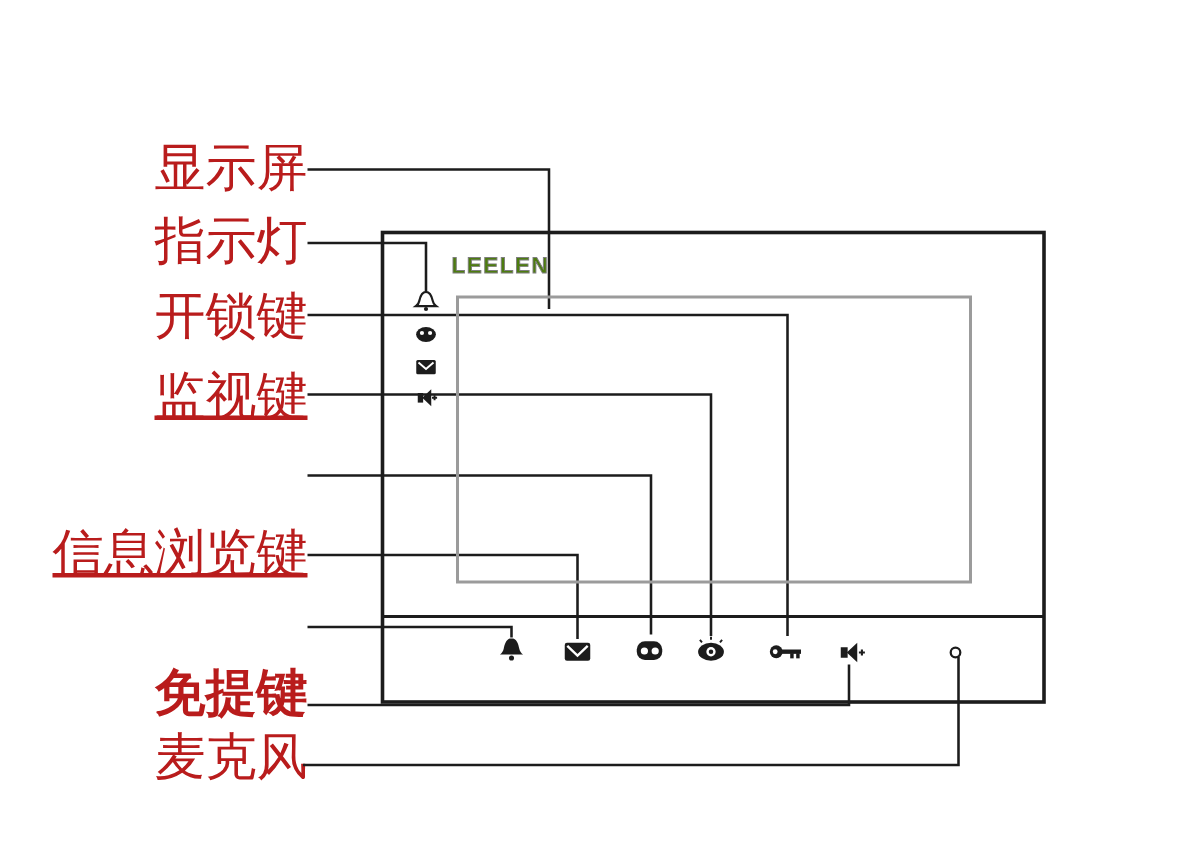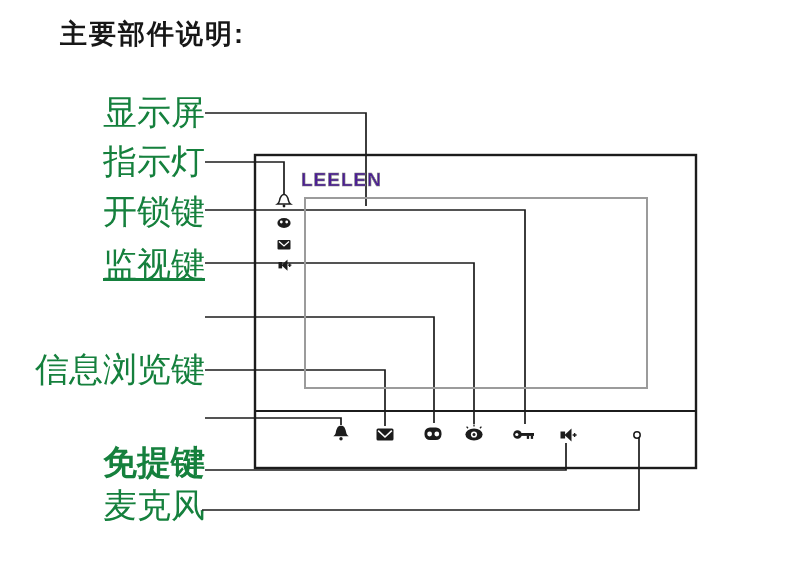--- a/index.html
+++ b/index.html
@@ -7,45 +7,44 @@
     position:relative;width:790px;height:564px;background:#ffffff;
     font-family:"Liberation Serif","DejaVu Serif",serif;overflow:hidden;
   }
   .title{
     position:absolute;left:60px;top:16px;
     font-family:"Liberation Sans","DejaVu Sans",sans-serif;
     font-weight:600;font-size:27px;color:#171717;letter-spacing:2px;white-space:nowrap;
   }
   .part-label{
     position:absolute;right:585px;text-align:right;white-space:nowrap;
-    font-size:34px;line-height:38px;color:#15803d;
+    font-size:34px;line-height:38px;color:#b91c1c;
   }
   .lbl-display    {top:94px;}
   .lbl-indicator  {top:143px;}
   .lbl-unlock     {top:193px;}
   .lbl-monitor    {top:246px;text-decoration:underline;}
   .lbl-image      {top:298px;}
-  .lbl-message    {top:351px;}
+  .lbl-message    {top:351px;text-decoration:underline;}
   .lbl-help       {top:402px;}
   .lbl-handsfree  {top:444px;font-weight:bold;}
   .lbl-microphone {top:487px;}
   .brand-logo{
     position:absolute;left:301px;top:169px;
     font-family:"Liberation Sans","DejaVu Sans",sans-serif;
-    font-size:19px;font-weight:700;letter-spacing:1px;color:#4c1d95;
+    font-size:15px;font-weight:700;letter-spacing:1px;color:#4d7c0f;
     -webkit-text-stroke:0.6px #7d7d7d;white-space:nowrap;
   }
   svg.overlay{position:absolute;left:0;top:0;}
 </style>
 </head>
 <body>
 
 <div class="canvas">
 
-  <div class="title">主要部件说明:</div>
 
   <div class="part-label lbl-display">显示屏</div>
   <div class="part-label lbl-unlock">开锁键</div>
   <div class="part-label lbl-indicator">指示灯</div>
   <div class="part-label lbl-monitor">监视键</div>
   <div class="part-label lbl-message">信息浏览键</div>
   <div class="part-label lbl-handsfree">免提键</div>
   <div class="part-label lbl-microphone">麦克风</div>
 
   <svg class="overlay" width="790" height="564" viewBox="0 0 790 564">

